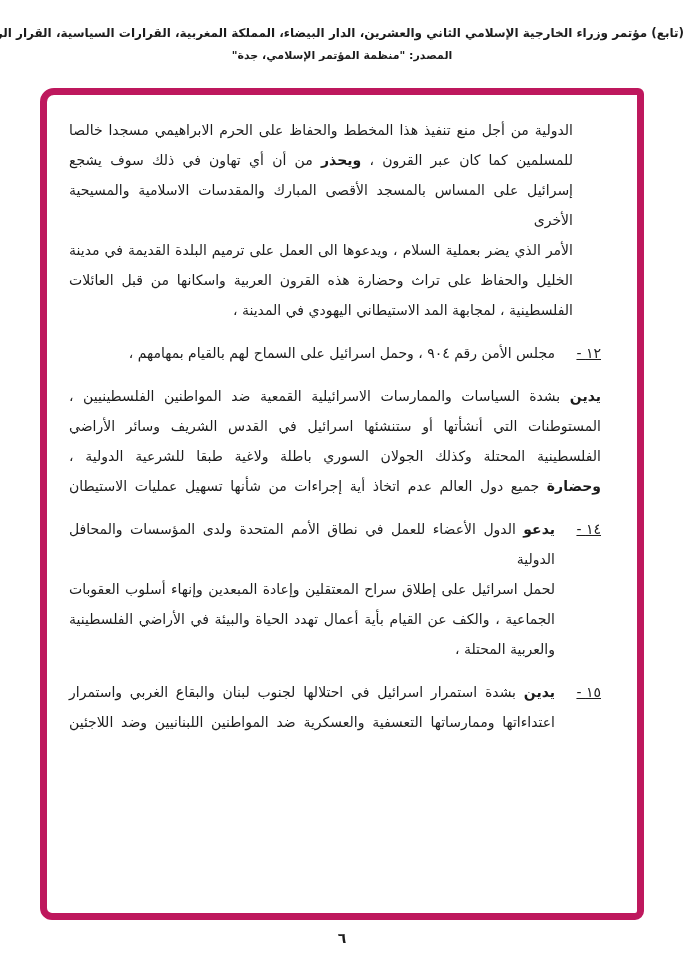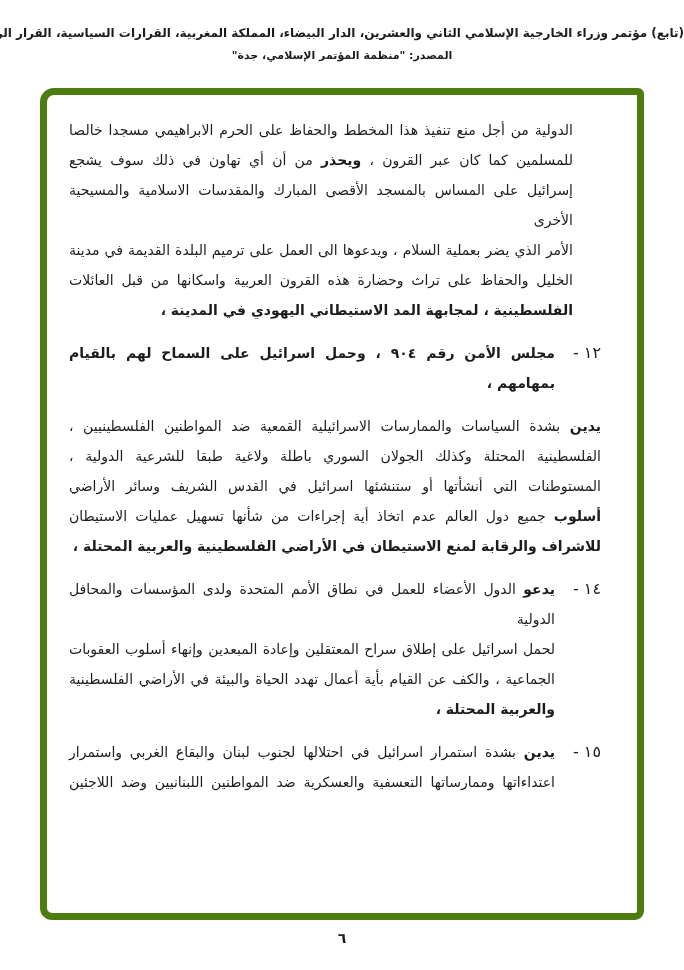--- a/index.html
+++ b/index.html
@@ -6,34 +6,34 @@
   body{width:684px;height:970px;background:#ffffff;overflow:hidden;}
   .page{
     position:relative;width:684px;height:970px;direction:rtl;
     font-family:"DejaVu Sans",sans-serif;color:#1c1c1c;background:#ffffff;
   }
   .doc-header{position:absolute;top:26px;right:0;left:0;text-align:center;}
   .h1{font-size:12px;font-weight:bold;white-space:nowrap;}
   .h2{font-size:11px;font-weight:bold;margin-top:9px;}
   .greenbox{
     position:absolute;top:88px;right:40px;width:604px;height:832px;
-    box-sizing:border-box;border:7px solid #4d7c0f;
+    box-sizing:border-box;border:7px solid #be185d;
     border-radius:14px 6px 9px 12px;
     padding:20px 36px 13px 22px;background:#ffffff;
   }
   .intro{margin-left:0;margin-right:28px;margin-bottom:13px;}
   .line{
     font-size:14px;line-height:30px;
     text-align:justify;text-align-last:justify;text-justify:inter-word;
   }
-  .line.end{text-align-last:right;font-weight:bold;}
+  .line.end{text-align-last:right;}
   .line .b{font-weight:bold;}
   .item{display:flex;margin-bottom:13px;}
   .item:last-child{margin-bottom:0;}
-  .num{flex:0 0 46px;font-size:16px;line-height:30px;white-space:nowrap;}
+  .num{flex:0 0 46px;font-size:14px;line-height:30px;white-space:nowrap;text-decoration:underline;}
   .itext{flex:1;min-width:0;}
   .pageno{
     position:absolute;top:930px;right:0;left:0;text-align:center;
     font-size:14px;font-weight:bold;
   }
 </style>
 </head>
 <body>
 
 <div class="page">
@@ -57,24 +57,23 @@
     <div class="item">
       <div class="num">١٢ -</div>
       <div class="itext">
         <div class="line end"><span>مجلس الأمن رقم ٩٠٤ ، وحمل اسرائيل على السماح لهم بالقيام بمهامهم ،</span></div>
       </div>
     </div>
 
     <div class="item">
       <div class="itext">
         <div class="line"><span class="b">يدين</span><span> بشدة السياسات والممارسات الاسرائيلية القمعية ضد المواطنين الفلسطينيين ،</span></div>
+        <div class="line"><span>المستوطنات التي أنشأتها أو ستنشئها اسرائيل في القدس الشريف وسائر الأراضي</span></div>
         <div class="line"><span>الفلسطينية المحتلة وكذلك الجولان السوري باطلة ولاغية طبقا للشرعية الدولية ،</span></div>
-        <div class="line"><span>المستوطنات التي أنشأتها أو ستنشئها اسرائيل في القدس الشريف وسائر الأراضي</span></div>
-        <div class="line"><span class="b">أسلوب</span><span> جميع دول العالم عدم اتخاذ أية إجراءات من شأنها تسهيل عمليات الاستيطان</span></div>
-        <div class="line end"><span>للاشراف والرقابة لمنع الاستيطان في الأراضي الفلسطينية والعربية المحتلة ،</span></div>
+        <div class="line"><span class="b">وحضارة</span><span> جميع دول العالم عدم اتخاذ أية إجراءات من شأنها تسهيل عمليات الاستيطان</span></div>
       </div>
     </div>
 
     <div class="item">
       <div class="num">١٤ -</div>
       <div class="itext">
         <div class="line"><span class="b">يدعو</span><span> الدول الأعضاء للعمل في نطاق الأمم المتحدة ولدى المؤسسات والمحافل الدولية</span></div>
         <div class="line"><span>لحمل اسرائيل على إطلاق سراح المعتقلين وإعادة المبعدين وإنهاء أسلوب العقوبات</span></div>
         <div class="line"><span>الجماعية ، والكف عن القيام بأية أعمال تهدد الحياة والبيئة في الأراضي الفلسطينية</span></div>
         <div class="line end"><span>والعربية المحتلة ،</span></div>

